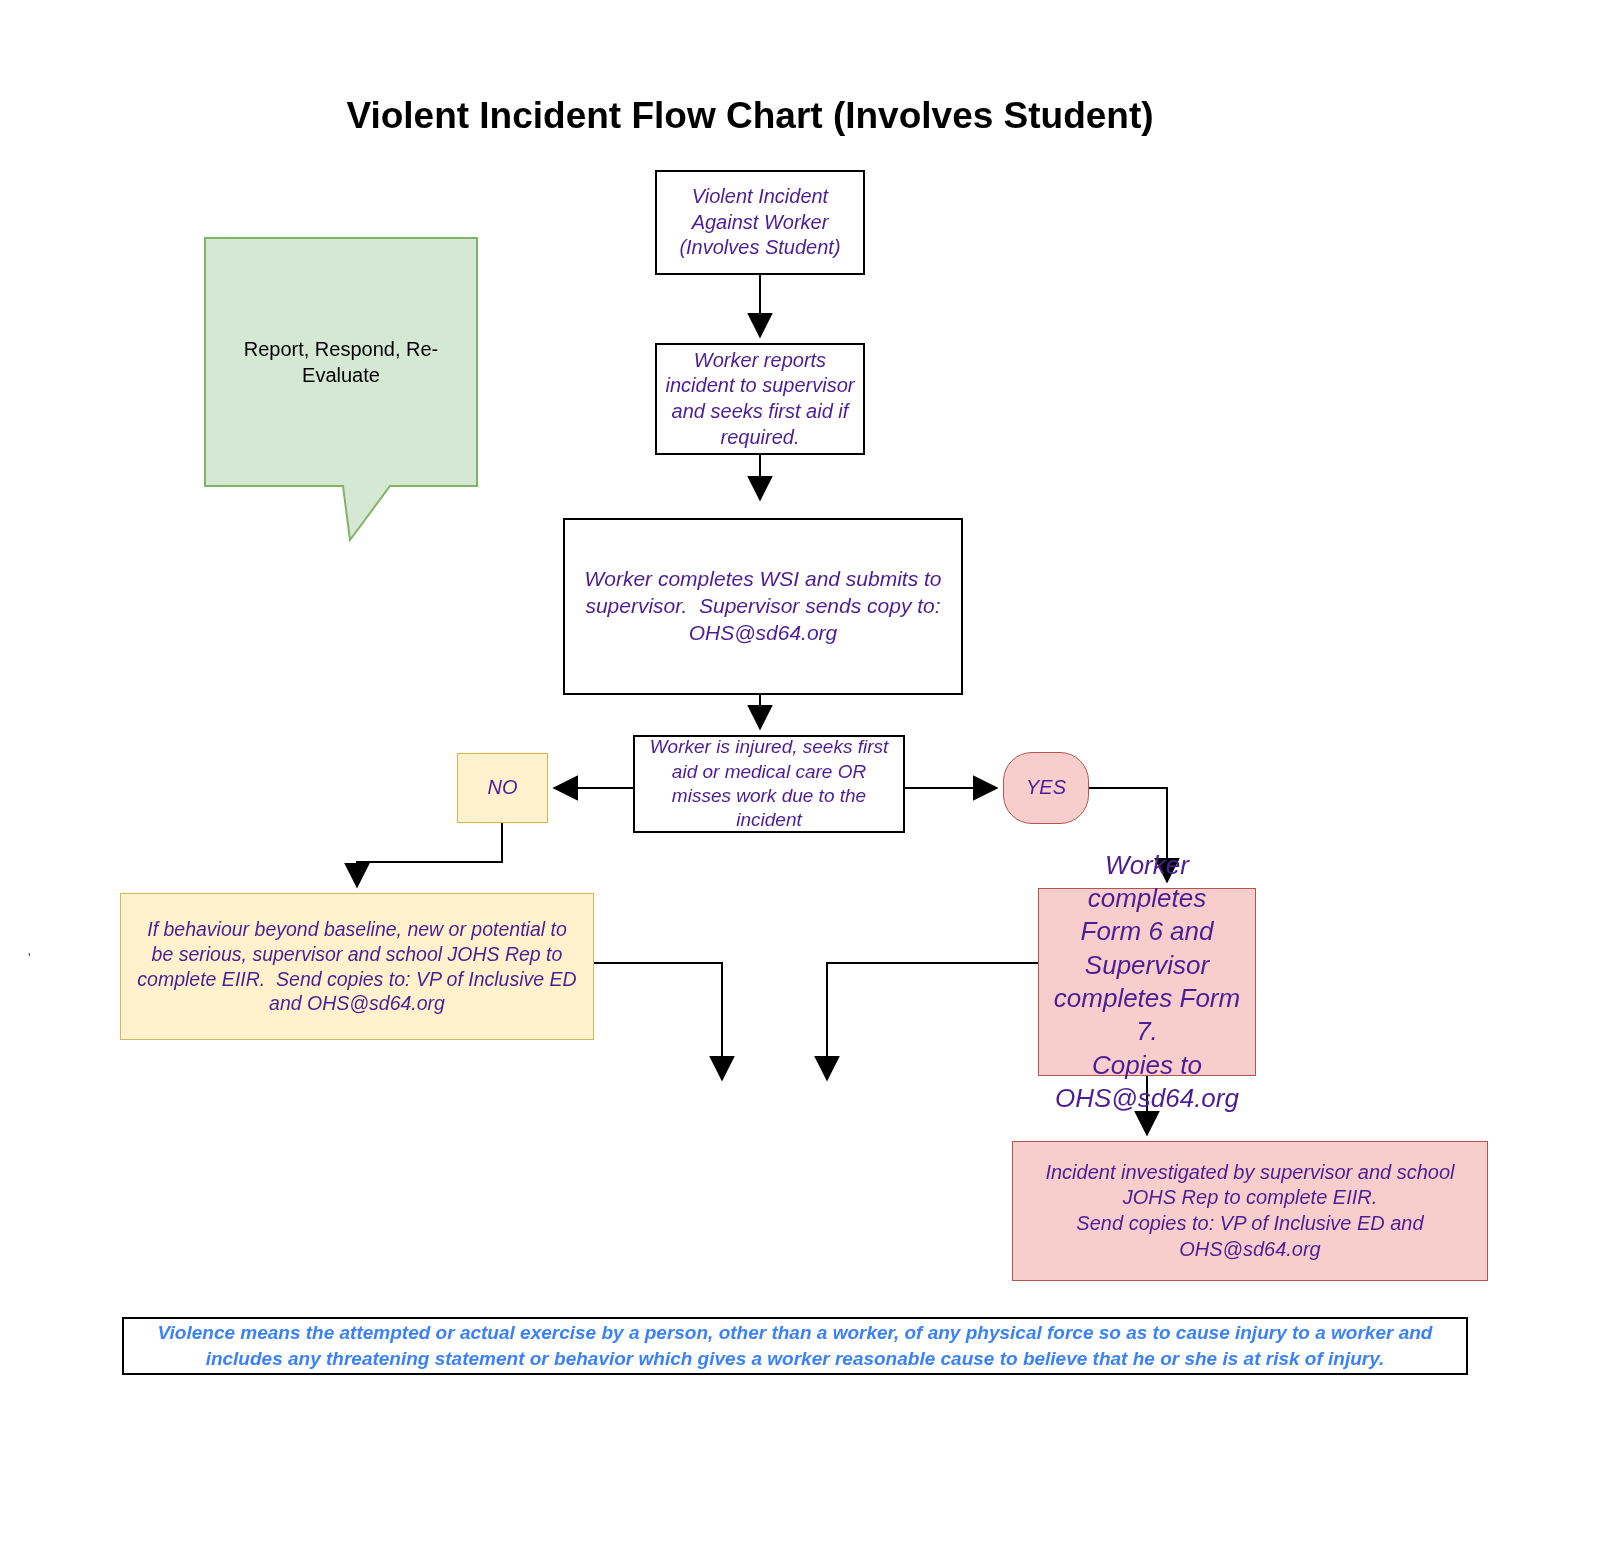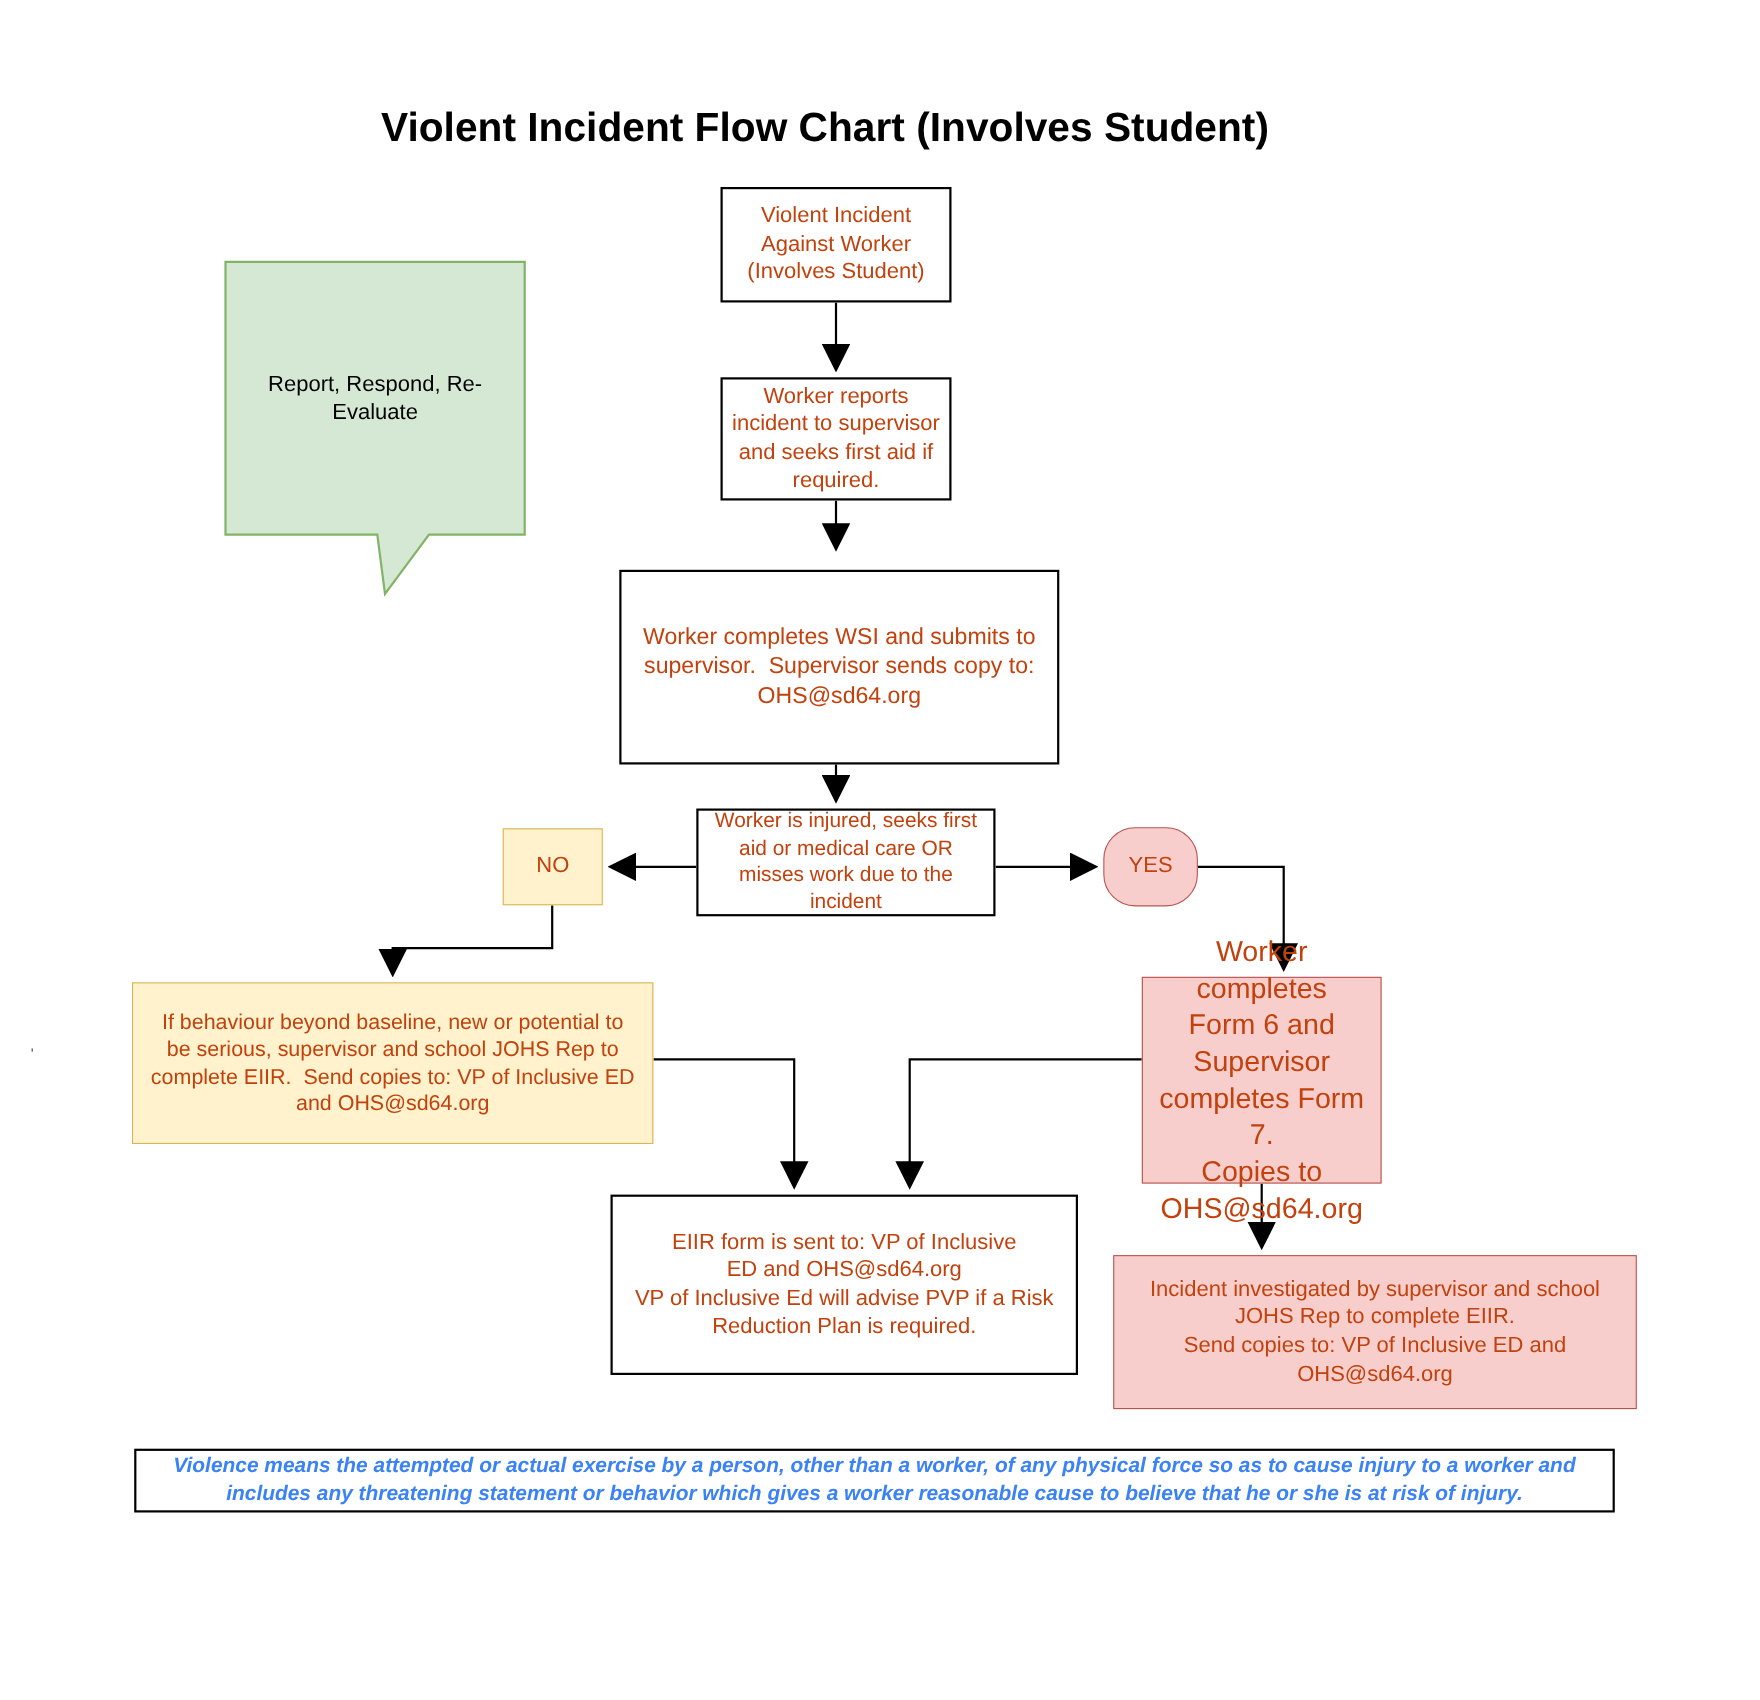--- a/index.html
+++ b/index.html
@@ -21,25 +21,26 @@
     color: #000000;
     letter-spacing: 0px;
   }
   .node {
     position: absolute;
     display: flex;
     align-items: center;
     justify-content: center;
     text-align: center;
     white-space: pre-wrap;
-    color: #c2410c;
+    color: #4c1d95;
     font-size: 20px;
     line-height: 1.28;
     box-sizing: border-box;
     padding: 4px 6px;
+    font-style: italic;
   }
   .plain  { background: #ffffff; border: 2px solid #000000; }
   .yellow { background: #fff2cc; border: 1.5px solid #d6b656; }
   .red    { background: #f8cecc; border: 1.5px solid #b85450; }
 
   .n-start    { left: 655px; top: 170px;  width: 210px; height: 105px; }
   .n-report   { left: 655px; top: 343px;  width: 210px; height: 112px; }
   .n-wsi      { left: 563px; top: 506px;  width: 400px; height: 177px; font-size: 21px; margin-top: 12px; }
   .n-decision { left: 633px; top: 735px;  width: 272px; height: 98px;  font-size: 19px; }
   .n-no       { left: 457px; top: 753px;  width: 91px;  height: 70px;  }
@@ -150,24 +151,20 @@
 be serious, supervisor and school JOHS Rep to
 complete EIIR.  Send copies to: VP of Inclusive ED
 and OHS@sd64.org</div>
 
   <div class="node red n-form67">Worker completes
 Form 6 and Supervisor
 completes Form 7.
 Copies to
 OHS@sd64.org</div>
 
-  <div class="node plain n-eiirsent">EIIR form is sent to: VP of Inclusive
-ED and OHS@sd64.org
-VP of Inclusive Ed will advise PVP if a Risk
-Reduction Plan is required.</div>
 
   <div class="node red n-invest">Incident investigated by supervisor and school
 JOHS Rep to complete EIIR.
 Send copies to: VP of Inclusive ED and
 OHS@sd64.org</div>
 
   <div class="footer-box">Violence means the attempted or actual exercise by a person, other than a worker, of any physical force so as to cause injury to a worker and
 includes any threatening statement or behavior which gives a worker reasonable cause to believe that he or she is at risk of injury.</div>
 
   <div class="stray-mark">'</div>

